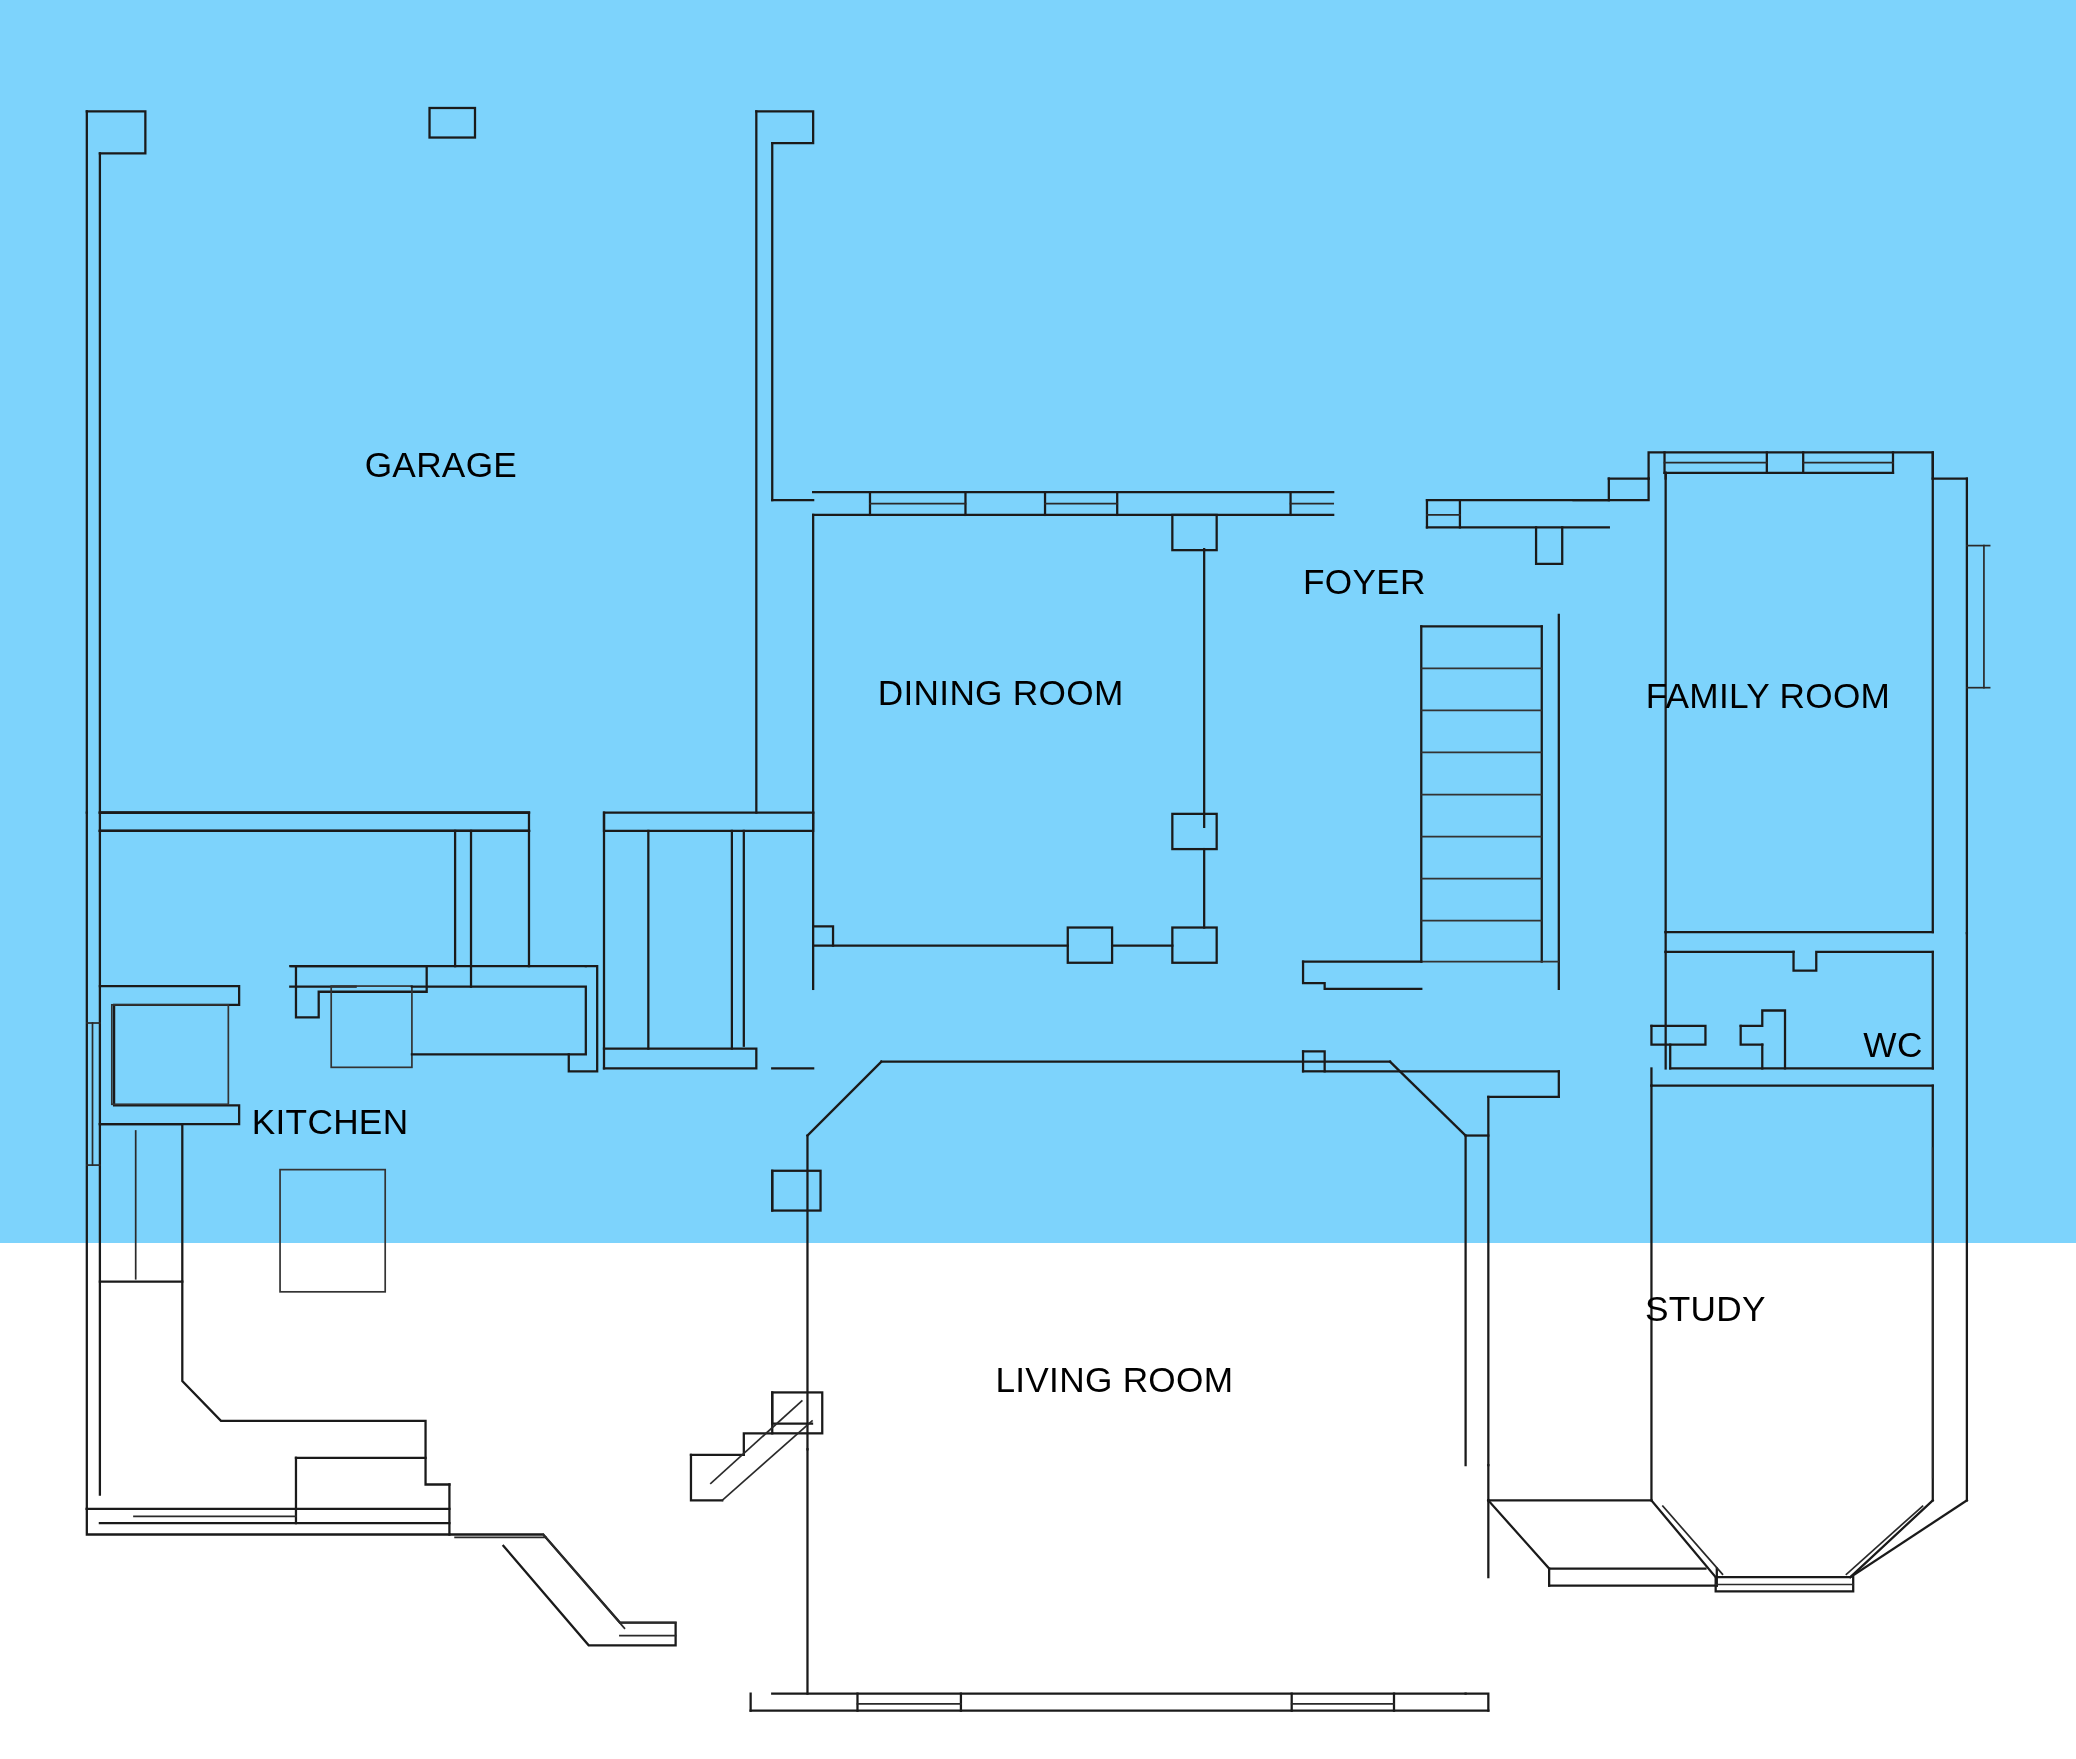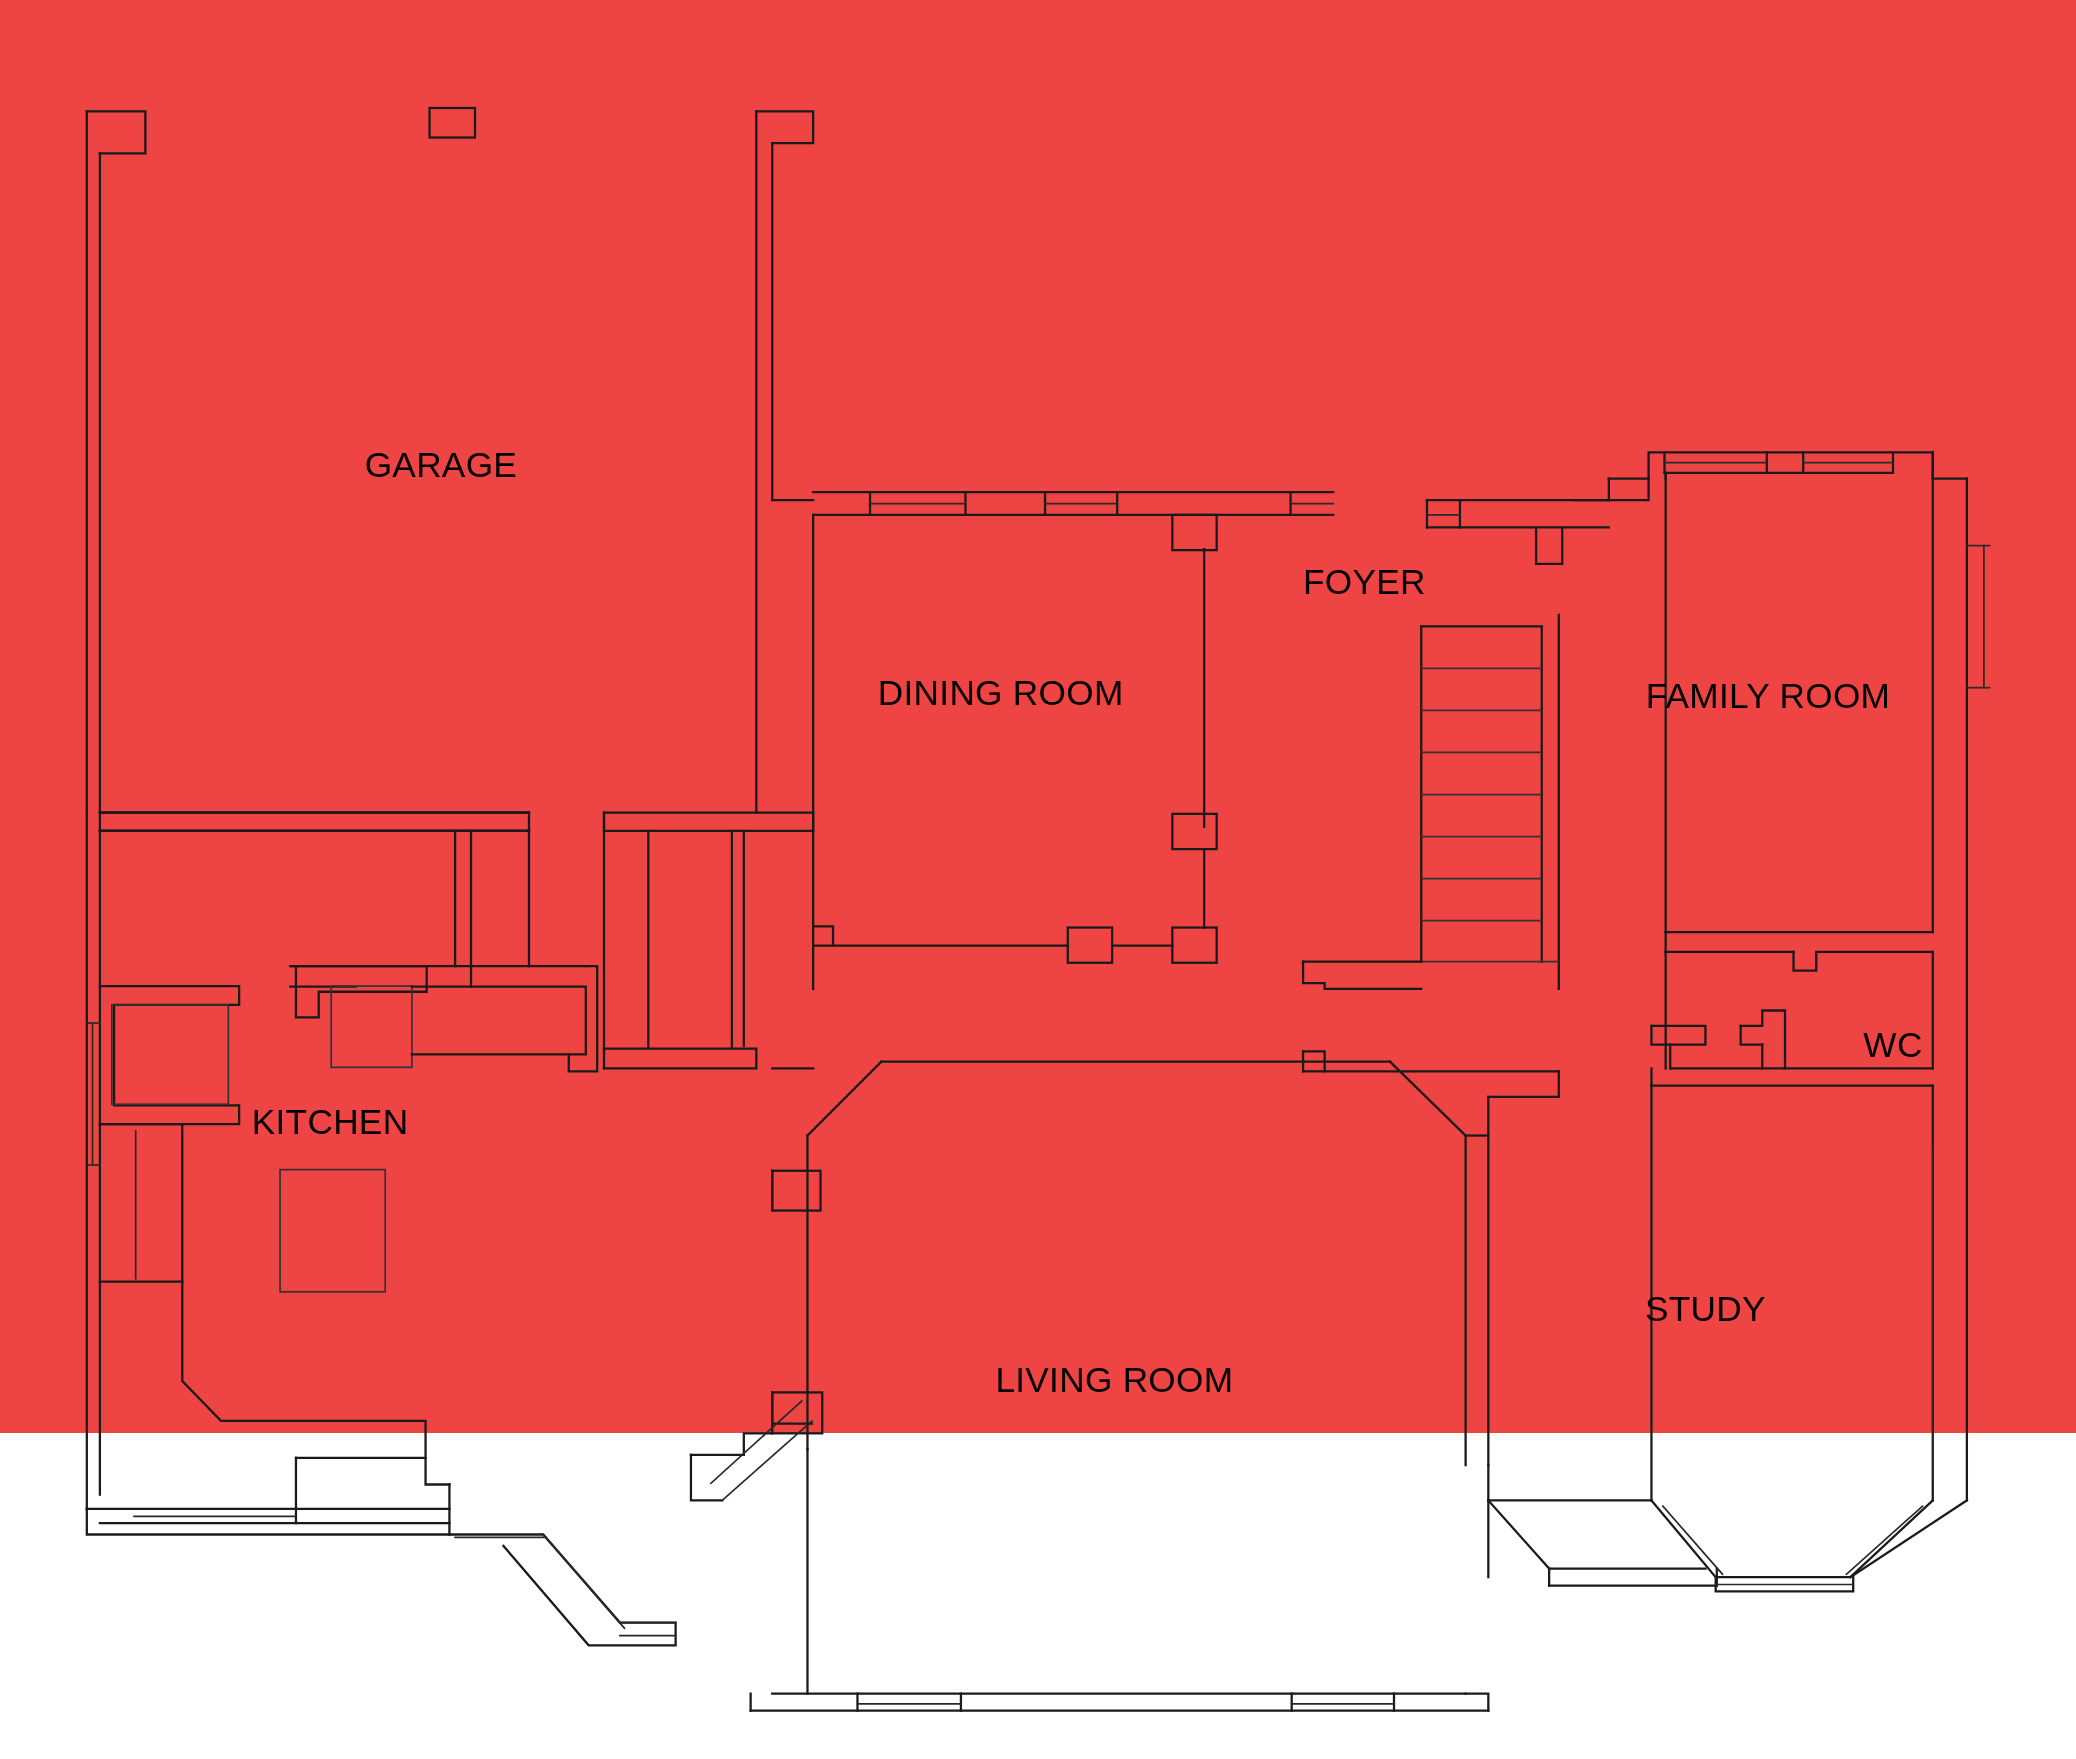--- a/index.html
+++ b/index.html
@@ -6,22 +6,22 @@
     margin: 0;
     padding: 0;
     background: #ffffff;
     width: 2077px;
     height: 1759px;
     overflow: hidden;
   }
   #plan-root {
     position: relative;
     width: 2077px;
-    height: 1433px;
-    background: #ef4444;
+    height: 1243px;
+    background: #7dd3fc;
   }
   svg#floorplan {
     display: block;
     width: 2077px;
     height: 1759px;
   }
   .wall {
     fill: none;
     stroke: #1a1a1a;
     stroke-width: 4;

